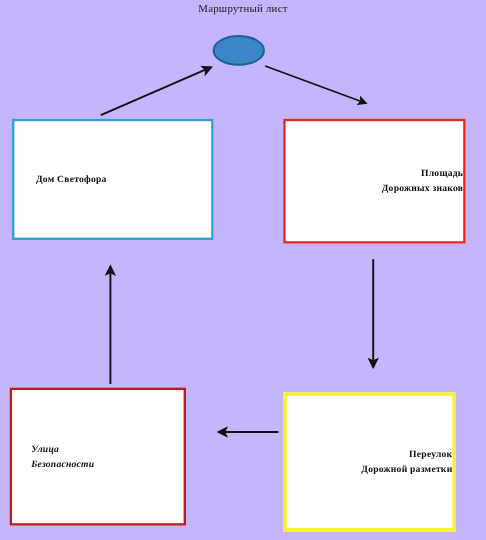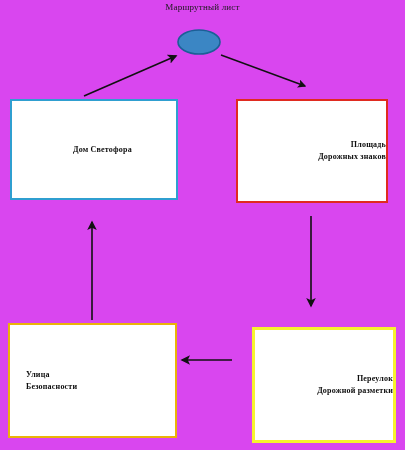--- a/index.html
+++ b/index.html
@@ -7,21 +7,21 @@
     padding: 0;
     background: #ffffff;
   }
   body {
     font-family: "Liberation Serif", "DejaVu Serif", serif;
   }
   #canvas {
     position: relative;
     width: 405px;
     height: 450px;
-    background: #d946ef;
+    background: #c4b5fd;
     overflow: hidden;
   }
   .diagram-svg {
     position: absolute;
     left: 0;
     top: 0;
     width: 405px;
     height: 450px;
   }
   .node-box {
@@ -48,42 +48,42 @@
     width: 100%;
   }
   #box-traffic-light-house {
     left: 10px;
     top: 99px;
     width: 168px;
     height: 101px;
     border: 2px solid #2f9fd0;
   }
   #box-traffic-light-house .node-label {
-    padding-left: 34px;
-    margin-left: 27px;
+    padding-left: 18px;
   }
   #box-road-signs-square {
     left: 236px;
     top: 99px;
     width: 152px;
     height: 104px;
     border: 2px solid #e02b20;
   }
   #box-safety-street {
     left: 8px;
     top: 323px;
-    width: 169px;
+    width: 147px;
     height: 115px;
-    border: 2px solid #eab308;
+    border: 2px solid #b91c1c;
+    font-style: italic;
   }
   #box-safety-street .node-label {
     padding-left: 16px;
   }
   #box-road-marking-lane {
-    left: 252px;
+    left: 236px;
     top: 327px;
     width: 144px;
     height: 116px;
     border: 3px solid #f7f22e;
   }
   #diagram-title {
     position: absolute;
     left: 0;
     top: 2px;
     width: 405px;

